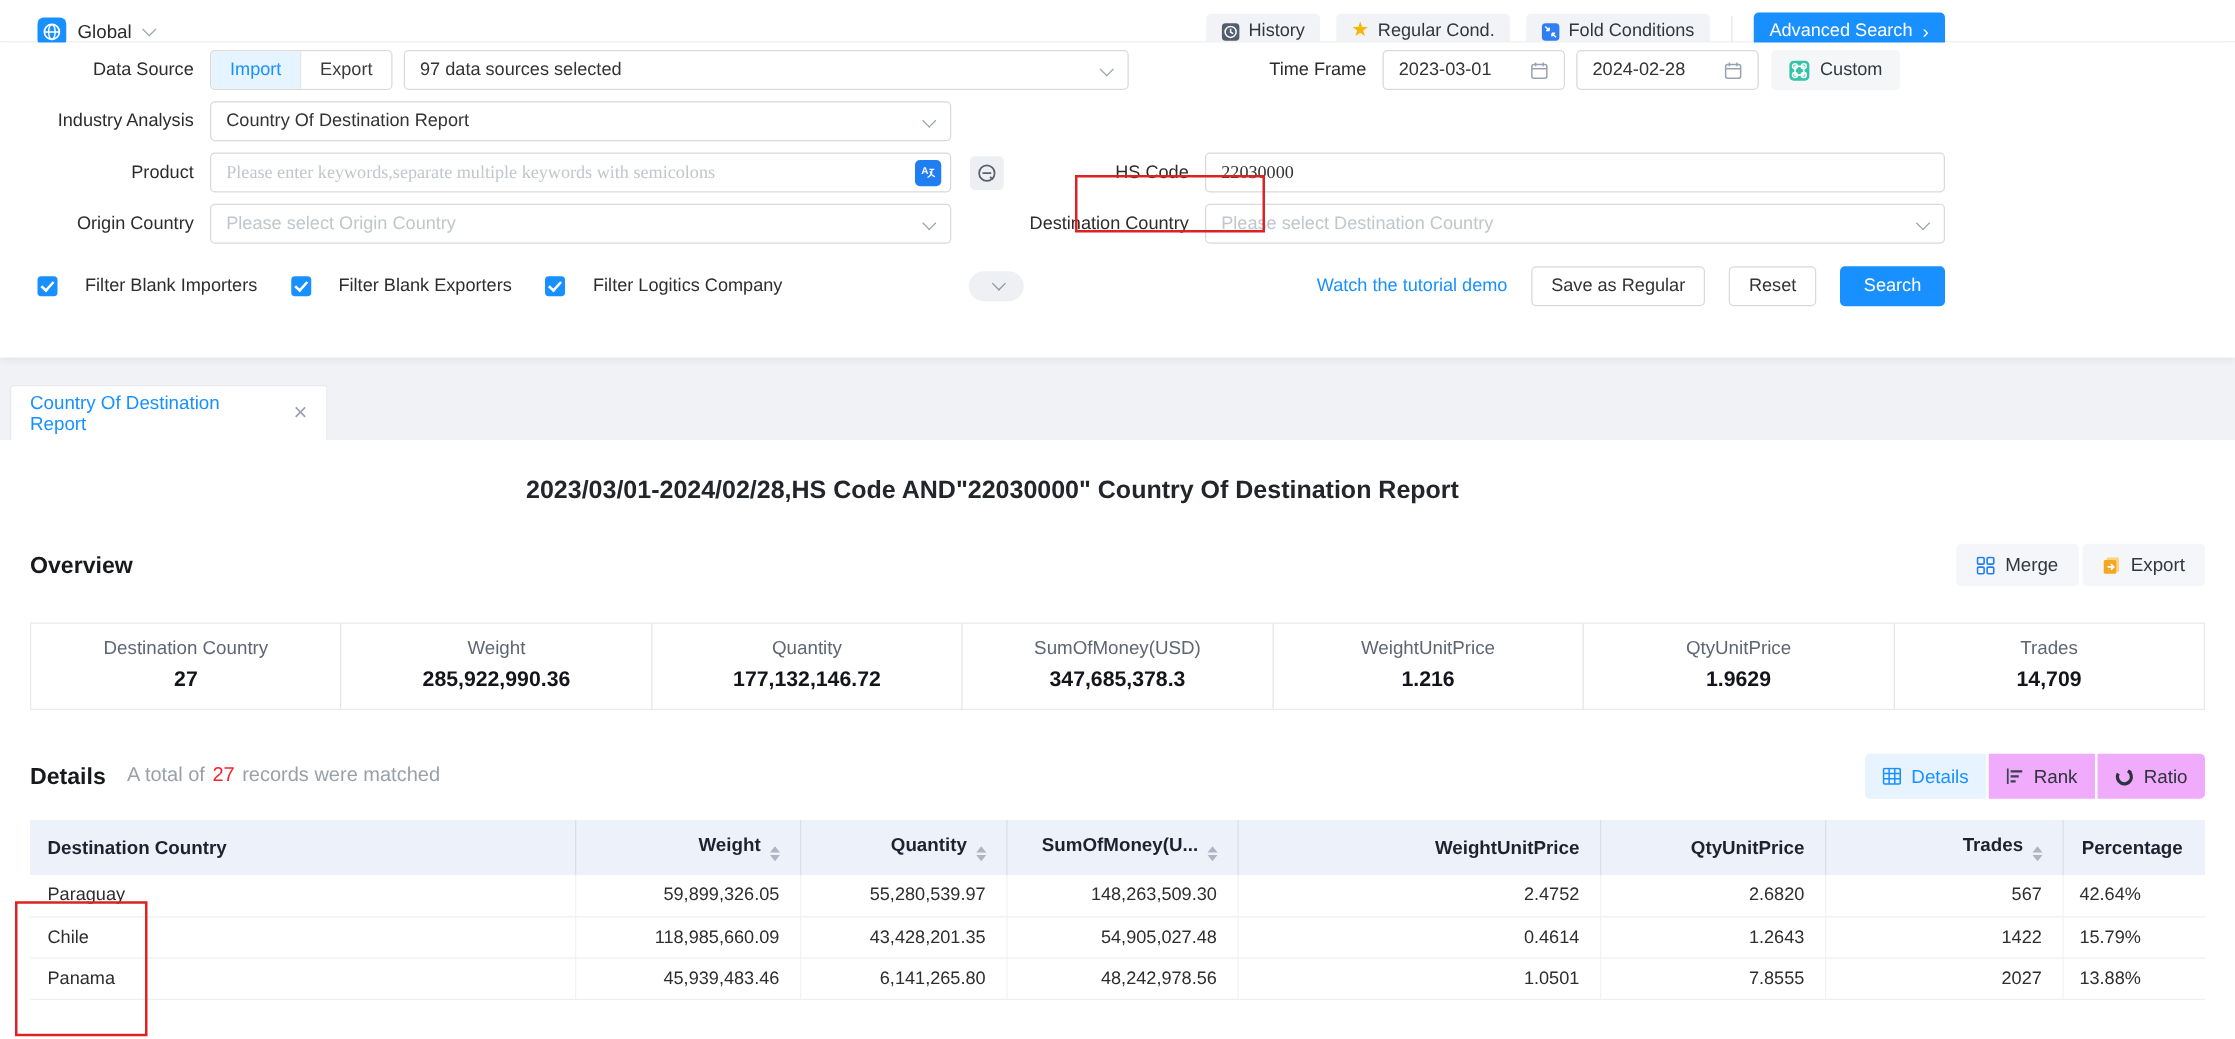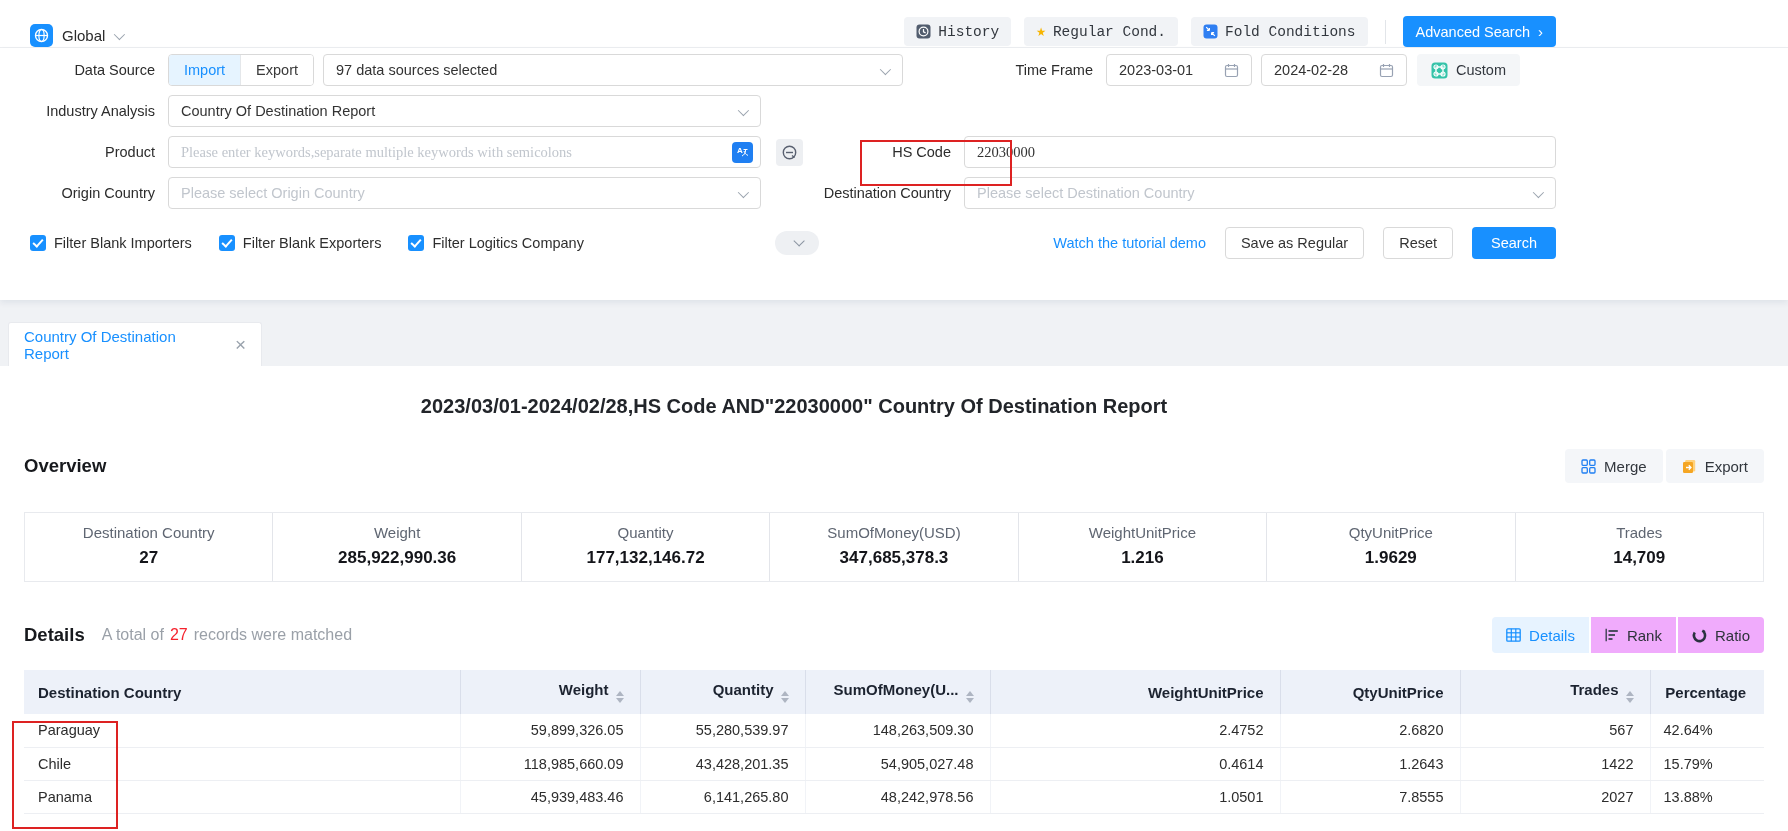--- a/index.html
+++ b/index.html
@@ -1,30 +1,30 @@
 <!DOCTYPE html>
 <html><head>
 <meta charset="utf-8">
 <style>
   * { margin:0; padding:0; box-sizing:border-box; }
   html,body { width:1788px; height:831px; background:#fff; overflow:hidden;
     font-family:"Liberation Sans","DejaVu Sans",sans-serif; color:#333; font-size:14.5px; }
   .page { position:relative; width:1788px; height:831px; }
 
   
-  .topbar { height:48px; display:flex; align-items:flex-end; padding:17px 232px 0 30px;
+  .topbar { height:34px; display:flex; align-items:center; padding:17px 232px 0 30px;
     border-bottom:1px solid #eceef1; background:#fff; }
   .region { display:flex; align-items:center; gap:9px; cursor:pointer; }
   .app-icon { width:23px; height:23px; border-radius:5px; background:#1890ff; display:flex; align-items:center; justify-content:center; }
   .region-label { font-size:15px; color:#2b2b2b; }
   .chev { width:8px; height:8px; border-right:1.6px solid #9aa3ae; border-bottom:1.6px solid #9aa3ae;
     transform:rotate(45deg) translateY(-2px); display:inline-block; }
   .topbar-right { margin-left:auto; display:flex; align-items:center; gap:13px; }
   .tb-btn { height:29px; padding:0 12px; border:none; border-radius:4px; background:#f1f3f6; color:#32373e;
-    font-size:14.5px; display:flex; align-items:center; gap:7px; cursor:pointer; font-family:Liberation Mono, monospace; }
+    font-size:14.5px; display:flex; align-items:center; gap:7px; cursor:pointer; font-family:Liberation Sans, sans-serif; }
   .tb-divider { width:1px; height:24px; background:#e2e5e9; margin:0 4px; }
   .adv-btn { height:31px; padding:0 13px; border:none; border-radius:4px; background:#1890ff; color:#fff;
     font-size:14.5px; display:flex; align-items:center; gap:8px; cursor:pointer; font-family:inherit; }
   .adv-chev { font-size:15px; line-height:1; }
 
   
   .filter-panel { background:#fff; padding:6px 232px 42px 0; box-shadow:0 3px 6px rgba(20,40,80,.07); position:relative; }
   .optional-range { margin-left:950px; height:19px; color:#f5222d; font-size:14.5px; }
   .frow { display:flex; align-items:center; margin-bottom:9px; }
   .flabel { width:155px; flex:none; text-align:right; margin-right:13px; color:#2c2c2c; }
@@ -45,21 +45,21 @@
   .input-wrap input { border:none; outline:none; flex:1; font-size:14.5px; font-family:Liberation Serif, serif; color:#333; background:transparent; padding-right:30px; }
   .translate-btn { position:absolute; right:7px; top:5px; width:21px; height:21px; border-radius:4px; background:#1f7ff2;
     display:flex; align-items:center; justify-content:center; cursor:pointer; }
   .gray-icon-btn { width:27px; height:27px; border-radius:4px; background:#edeff2; margin-left:15px;
     display:flex; align-items:center; justify-content:center; cursor:pointer; flex:none; }
   .date-field { width:146px; flex:none; justify-content:space-between; cursor:pointer; }
   .date-field + .date-field { margin-left:9px; }
   .custom-btn { height:32px; margin-left:10px; padding:0 14px; border:none; border-radius:4px; background:#f4f6f8;
     color:#32373e; font-size:14.5px; display:flex; align-items:center; gap:8px; cursor:pointer; font-family:inherit; }
   .filter-footer { display:flex; align-items:center; margin-top:19px; padding-left:30px; position:relative; height:30px; }
-  .cb-item { display:flex; align-items:flex-start; gap:8px; margin-right:27px; cursor:pointer; }
+  .cb-item { display:flex; align-items:flex-start; gap:22px; margin-right:27px; cursor:pointer; }
   .cb-box { width:16px; height:16px; border-radius:3px; background:#1890ff; position:relative; flex:none; }
   .cb-box::after { content:""; position:absolute; left:5px; top:2px; width:4px; height:8px;
     border-right:2px solid #fff; border-bottom:2px solid #fff; transform:rotate(42deg); }
   .cb-label { color:#2e2e2e; }
   .pill { position:absolute; left:775px; top:3px; width:44px; height:24px; border-radius:12px; background:#eef0f3;
     display:flex; align-items:center; justify-content:center; cursor:pointer; border:none; }
   .pill .chev { border-color:#8b95a1; transform:rotate(45deg) translateY(-3px); }
   .footer-right { margin-left:auto; display:flex; align-items:center; gap:19px; }
   .tutorial-link { color:#1890ff; cursor:pointer; }
   .ghost-btn { height:32px; padding:0 15px; background:#fff; border:1px solid #d9d9d9; border-radius:4px;

